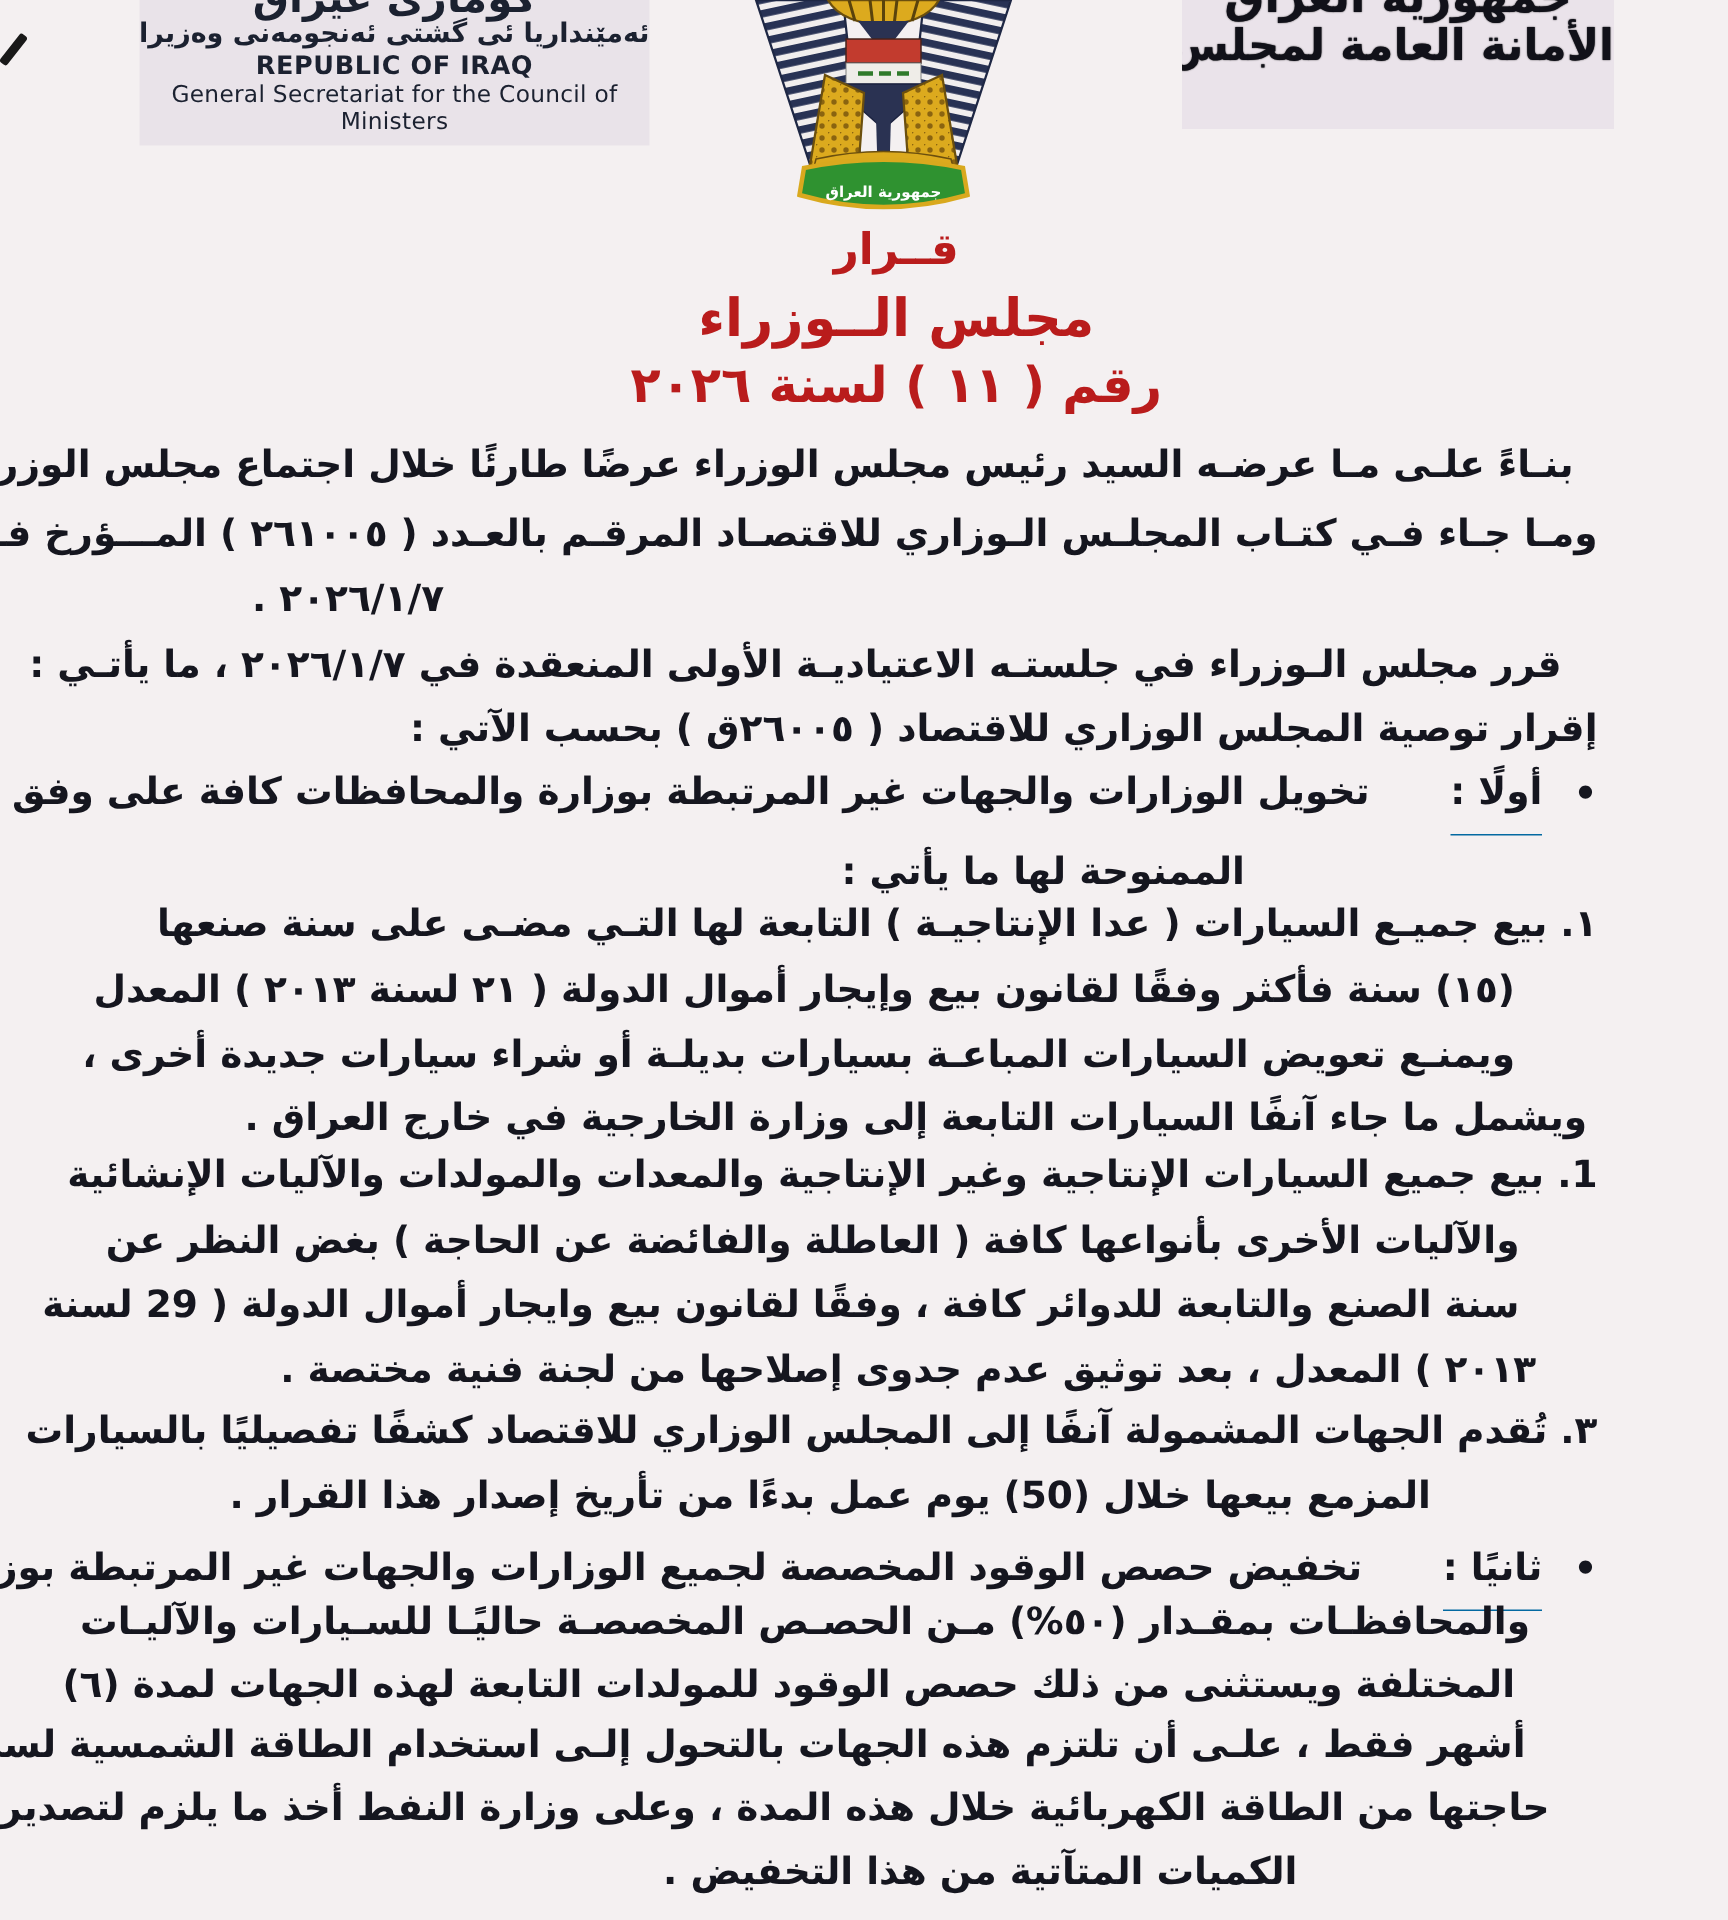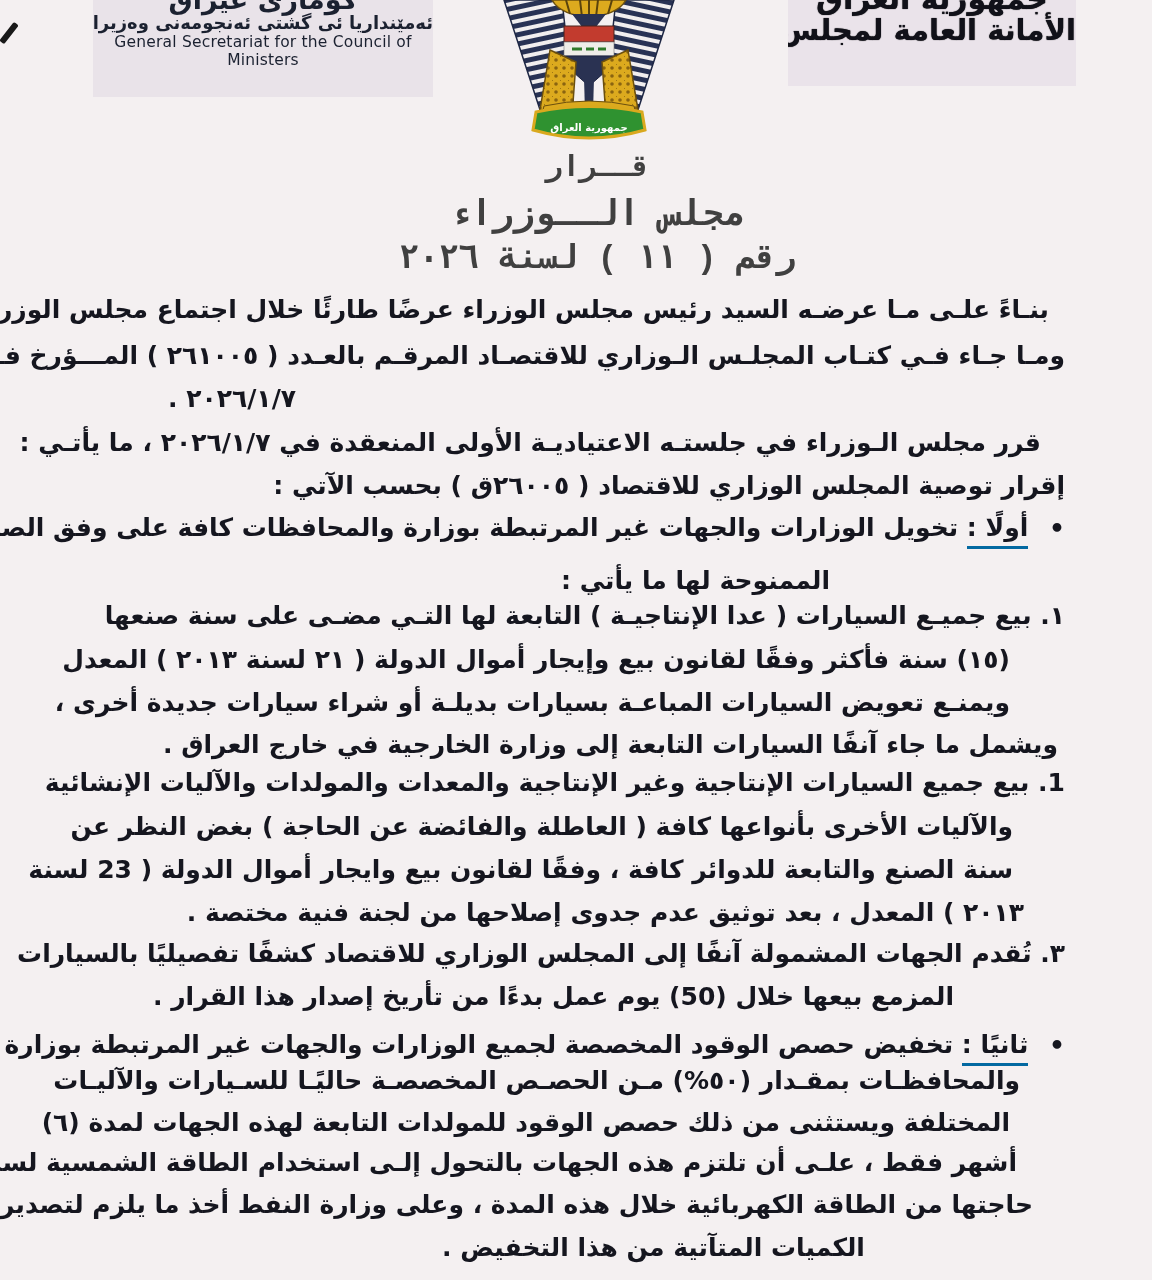--- a/index.html
+++ b/index.html
@@ -13,46 +13,47 @@
   #leftbox{left:93px;top:0;width:340px;height:97px;background:#e9e3e9;text-align:center;color:#1b2130;}
   #leftbox .kcut{font-size:27px;font-weight:bold;line-height:1.15;margin-top:-16px;white-space:nowrap;}
   #leftbox .kline{font-size:18px;font-weight:bold;margin-top:-3px;white-space:nowrap;direction:rtl;}
   #leftbox .en1{font-size:17px;font-weight:bold;letter-spacing:.4px;margin-top:1px;}
   #leftbox .en2{font-size:15.5px;font-weight:normal;letter-spacing:.2px;}
   #rightbox{left:788px;top:0;width:288px;height:86px;background:#eae3ea;direction:rtl;text-align:center;color:#111119;}
   #rightbox .ccut{font-size:30px;font-weight:bold;margin-top:-19px;white-space:nowrap;text-shadow:0 0 1px #111;}
   #rightbox .cmain{font-size:29px;font-weight:bold;margin-top:-3px;white-space:nowrap;text-shadow:0 0 1px #111;}
   #emblem{position:absolute;left:496px;top:0;width:186px;height:144px;}
   
-  .t{position:absolute;left:130px;width:935px;text-align:center;font-weight:bold;color:#404040;direction:rtl;white-space:nowrap;font-family:Liberation Mono, monospace;}
+  .t{position:absolute;left:130px;width:935px;text-align:center;font-weight:bold;color:#b91c1c;direction:rtl;white-space:nowrap;}
   #t1{top:149px;font-size:29px;}
   #t2{top:193px;font-size:35px;}
   #t3{top:237px;font-size:33px;}
   
   .bl{
     position:absolute;left:130px;width:935px;box-sizing:border-box;
     direction:rtl;text-align:right;white-space:nowrap;
     font-size:25px;font-weight:bold;color:#15161f;
   }
   .ac{text-align:center;}
   .al{text-align:left;}
-  .lead{display:inline-block;border-bottom:3px solid #0369a1;padding-bottom:4px;}
+  .lead{display:inline-block;border-bottom:1px solid #0369a1;padding-bottom:14px;margin-left:45px;}
   .bullet{display:inline-block;margin-left:12px;transform:translateY(1px);}
   
   .mark{position:absolute;background:#191919;}
   #mark1{left:-3px;top:30px;width:24px;height:6px;transform:rotate(-52deg);border-radius:2px;}
 </style>
 </head>
 <body>
 
 <div class="mark" id="mark1"></div>
 
 <div class="hbox" id="leftbox">
   <div class="kcut">كۆماری عێراق</div>
   <div class="kline">ئەمێنداریا ئی گشتی ئەنجومەنی وەزیران</div>
+  <div class="en1">REPUBLIC OF IRAQ</div>
   <div class="en2">General Secretariat for the Council of Ministers</div>
 </div>
 
 <div id="emblem">
   <svg width="186" height="144" viewBox="0 0 186 144">
     <defs>
       <pattern id="wl" width="9" height="9" patternUnits="userSpaceOnUse" patternTransform="rotate(78)">
         <rect width="9" height="9" fill="#f1eeee"></rect>
           <rect width="5" height="9" fill="#283254"></rect>
       </pattern>
@@ -114,21 +115,21 @@
 </div>
 <div class="bl ac" style="top:556px;padding-left:196px;margin-top:10px;">الممنوحة لها ما يأتي :</div>
 
 <div class="bl" style="top:601px;">١. بيع جميـع السيارات ( عدا الإنتاجيـة ) التابعة لها التـي مضـى على سنة صنعها</div>
 <div class="bl" style="top:645px;padding-right:55px;">(١٥) سنة فأكثر وفقًا لقانون بيع وإيجار أموال الدولة ( ٢١ لسنة ٢٠١٣ ) المعدل</div>
 <div class="bl" style="top:688px;padding-right:55px;">ويمنـع تعويض السيارات المباعـة بسيارات بديلـة أو شراء سيارات جديدة أخرى ،</div>
 <div class="bl ac" style="top:730px;padding-left:26px;">ويشمل ما جاء آنفًا السيارات التابعة إلى وزارة الخارجية في خارج العراق .</div>
 
 <div class="bl" style="top:768px;">1. بيع جميع السيارات الإنتاجية وغير الإنتاجية والمعدات والمولدات والآليات الإنشائية</div>
 <div class="bl" style="top:812px;padding-right:52px;">والآليات الأخرى بأنواعها كافة ( العاطلة والفائضة عن الحاجة ) بغض النظر عن</div>
-<div class="bl" style="top:855px;padding-right:52px;">سنة الصنع والتابعة للدوائر كافة ، وفقًا لقانون بيع وايجار أموال الدولة ( 23 لسنة</div>
+<div class="bl" style="top:855px;padding-right:52px;">سنة الصنع والتابعة للدوائر كافة ، وفقًا لقانون بيع وايجار أموال الدولة ( 29 لسنة</div>
 <div class="bl ac" style="top:898px;padding-left:16px;">٢٠١٣ ) المعدل ، بعد توثيق عدم جدوى إصلاحها من لجنة فنية مختصة .</div>
 
 <div class="bl" style="top:939px;">٣. تُقدم الجهات المشمولة آنفًا إلى المجلس الوزاري للاقتصاد كشفًا تفصيليًا بالسيارات</div>
 <div class="bl ac" style="top:982px;padding-right:88px;">المزمع بيعها خلال (50) يوم عمل بدءًا من تأريخ إصدار هذا القرار .</div>
 
 <div class="bl" style="top:1030px;">
   <span class="bullet">•</span>
   <span class="lead">ثانيًا :</span>
   <span>تخفيض حصص الوقود المخصصة لجميع الوزارات والجهات غير المرتبطة بوزارة</span>
 </div>

